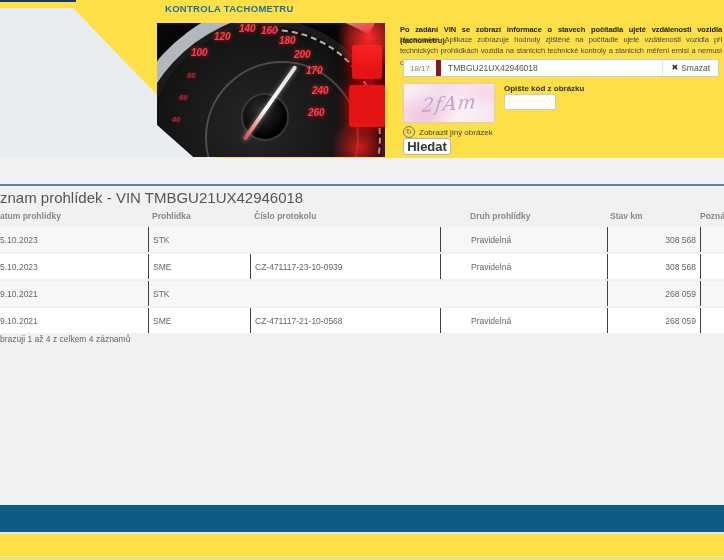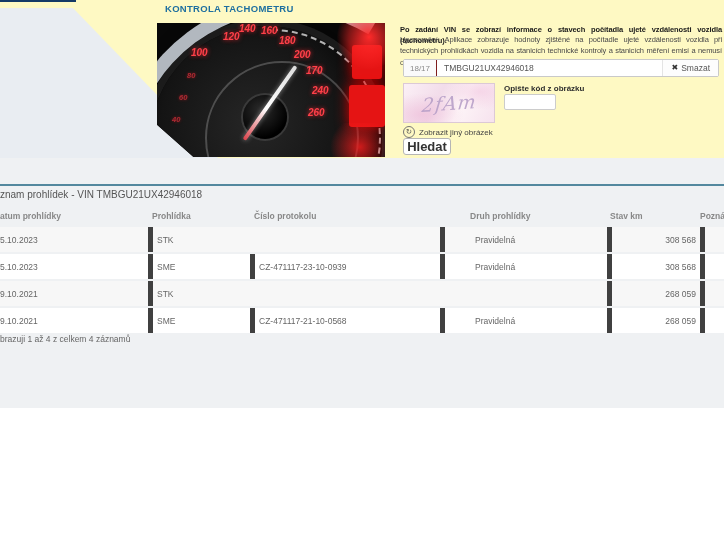--- a/index.html
+++ b/index.html
@@ -1,16 +1,16 @@
 <!DOCTYPE html>
 <html><head>
 <meta charset="utf-8">
 <style>
   html,body{margin:0;padding:0;background:#fff;}
-  #app{position:relative;width:724px;height:408px;overflow:hidden;background:#fef9c3;
+  #app{position:relative;width:724px;height:560px;overflow:hidden;background:#fde047;
        font-family:"Liberation Sans",sans-serif;-webkit-font-smoothing:antialiased;}
 
   
   .top-line{position:absolute;left:0;top:0;width:76px;height:2px;background:#143a66;}
   .wedge{position:absolute;left:0;top:8px;width:218px;height:150px;background:#e9edf2;
          clip-path:polygon(0 0,73px 0,100% 100%,0 100%);}
   .page-title{position:absolute;left:165px;top:3px;font-size:9.5px;font-weight:bold;
               color:#1e6f9f;letter-spacing:.3px;}
 
   
@@ -44,21 +44,21 @@
   .glow-br{position:absolute;right:-10px;bottom:-14px;width:70px;height:48px;
            background:radial-gradient(circle,rgba(255,30,30,.8) 0%,transparent 70%);}
 
   
   .panel-text{position:absolute;left:400px;width:322px;line-height:1.5;text-align:justify;}
   .intro-bold{top:24px;font-size:7.5px;font-weight:bold;color:#1a1a1a;letter-spacing:-.1px;}
   .intro-note{top:34px;font-size:7.5px;color:#4a4a4a;letter-spacing:-.1px;}
   .vin-row{position:absolute;left:403px;top:59px;width:316px;height:18px;background:#fff;
            border:1px solid #c9c9c9;border-radius:2px;display:flex;align-items:stretch;box-sizing:border-box;}
   .vin-counter{display:flex;align-items:center;padding:0 6px;font-size:8px;color:#8a8a8a;
-               background:#fafafa;border-right:1px solid #7f1d1d;}
+               background:#fafafa;border-right:5px solid #7f1d1d;}
   .vin-input{flex:1;min-width:0;border:none;outline:none;background:transparent;
              font-family:"Liberation Sans",sans-serif;font-size:8.5px;color:#555;padding:0 7px;}
   .vin-clear{display:flex;align-items:center;gap:3px;padding:0 8px;font-size:8.5px;color:#555;
              background:#fdfdfd;border-left:1px solid #e4e4e4;cursor:pointer;}
   .x-icon{font-size:8px;color:#333;line-height:1;}
 
   .captcha-img{position:absolute;left:403px;top:83px;width:92px;height:40px;box-sizing:border-box;
                border:1px solid #dcc9d6;overflow:hidden;display:flex;align-items:center;justify-content:center;
                background:
                  radial-gradient(60px 30px at 20% 80%,rgba(236,180,212,.55),transparent 70%),
@@ -74,31 +74,31 @@
   .refresh-icon{width:10px;height:10px;border:1px solid #767676;border-radius:50%;display:flex;
                 align-items:center;justify-content:center;font-size:7.5px;color:#555;line-height:1;}
   .search-btn{position:absolute;left:403px;top:138px;width:48px;height:17px;background:#fff;
               border:1px solid #b5b5b5;border-radius:3px;font-family:"Liberation Sans",sans-serif;
               font-size:13px;font-weight:bold;color:#333;display:flex;align-items:center;
               justify-content:center;cursor:pointer;}
 
   
   .results{position:absolute;left:0;top:158px;width:724px;height:347px;background:#eff1f3;}
   .divider{position:absolute;left:0;top:26px;width:724px;height:2px;background:#53889e;}
-  .section-title{position:absolute;left:0;top:31px;font-size:10px;color:#555;white-space:nowrap;}
+  .section-title{position:absolute;left:0;top:31px;font-size:15px;color:#555;white-space:nowrap;}
 
   .thead{position:absolute;left:0;top:47px;width:724px;height:22px;font-weight:bold;}
   .th{position:absolute;top:6px;font-size:8.5px;color:#888;white-space:nowrap;}
   .tbody{position:absolute;left:0;top:69px;width:724px;}
   .tr{position:relative;width:724px;height:25px;border-bottom:2px solid #eff1f3;}
   .tr.odd{background:#f7f7f7;}
   .tr.even{background:#ffffff;}
   .td{position:absolute;top:0;height:25px;display:flex;align-items:center;
       font-size:8.5px;color:#666;white-space:nowrap;box-sizing:border-box;}
-  .td.b{border-left:5px solid #404040;}
+  .td.b{border-left:1px solid #404040;}
   .c1{left:0;width:148px;}
   .c2{left:148px;width:102px;padding-left:4px;}
   .c3{left:250px;width:190px;padding-left:4px;}
   .c4{left:440px;width:167px;padding-left:30px;}
   .c5{left:607px;width:93px;justify-content:flex-end;padding-right:4px;}
   .c6{left:700px;width:60px;padding-left:0;}
   .summary{position:absolute;left:0;top:176px;font-size:8.5px;color:#666;white-space:nowrap;}
 
   
   .footer-bar{position:absolute;left:0;top:505px;width:724px;height:27px;background:#0d5c84;
@@ -113,21 +113,21 @@
   <div class="top-line"></div>
   <div class="wedge"></div>
   <div class="page-title">KONTROLA TACHOMETRU</div>
 
   <div class="speedo">
     <div class="dial"></div>
     <div class="bezel"></div>
     <div class="ticks"></div>
     <div class="inner-ring"></div>
     <span class="num" style="left:34px;top:24px;">100</span>
-    <span class="num" style="left:66px;top:8px;">120</span>
+    <span class="num" style="left:57px;top:8px;">120</span>
     <span class="num" style="left:82px;top:0px;">140</span>
     <span class="num" style="left:104px;top:2px;">160</span>
     <span class="num" style="left:122px;top:12px;">180</span>
     <span class="num" style="left:137px;top:26px;">200</span>
     <span class="num" style="left:149px;top:42px;">170</span>
     <span class="num" style="left:155px;top:62px;">240</span>
     <span class="num" style="left:151px;top:84px;">260</span>
     <span class="num-sm" style="left:30px;top:48px;">80</span>
     <span class="num-sm" style="left:22px;top:70px;">60</span>
     <span class="num-sm" style="left:15px;top:92px;">40</span>

